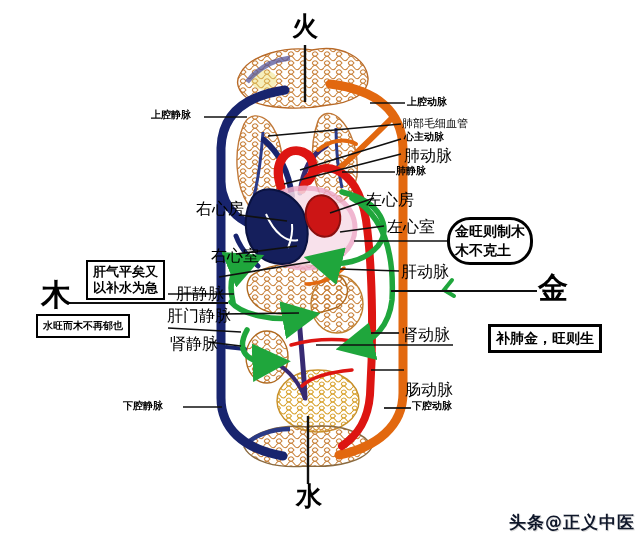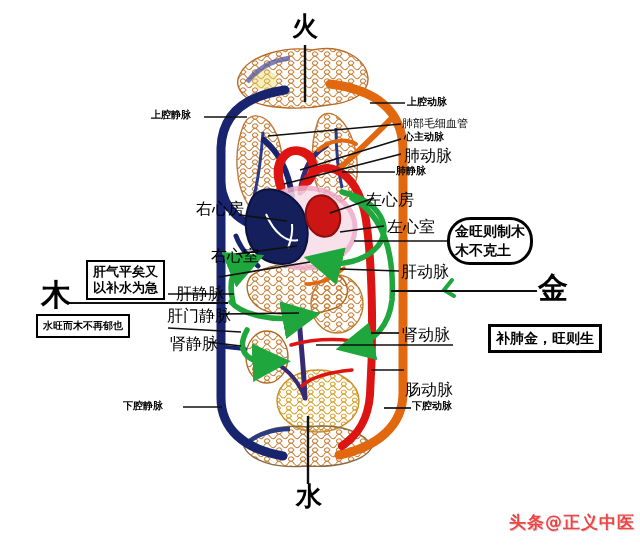--- a/index.html
+++ b/index.html
@@ -7,21 +7,21 @@
          font-family:"DejaVu Sans","Liberation Sans",sans-serif;color:#000;}
   .stage svg{position:absolute;left:0;top:0;}
   .lbl{position:absolute;white-space:nowrap;font-size:16px;font-weight:400;line-height:1.1;color:#000;}
   .lbl.b{font-size:10px;font-weight:700;}
   .lbl.sm{font-size:11px;}
   .el{position:absolute;font-weight:700;color:#000;line-height:1;}
   .abox{position:absolute;border:2.5px solid #000;background:#fff;padding:2px 5px;
         font-weight:700;font-size:13px;line-height:16px;text-align:center;white-space:nowrap;}
   .abox.big{border-width:3px;font-size:14px;line-height:19px;text-align:left;}
   .watermark{position:absolute;left:509px;top:511px;font-size:17px;font-weight:700;
-             color:#ef4444;letter-spacing:1px;white-space:nowrap;
+             color:#0f172a;letter-spacing:1px;white-space:nowrap;
              text-shadow:1px 1px 0 #d9d9d9;}
 </style>
 </head>
 <body>
 
 <div class="stage">
 
   <svg width="640" height="545" viewBox="0 0 640 545">
     <defs>
       <pattern id="meshO" width="12" height="9" patternUnits="userSpaceOnUse">

